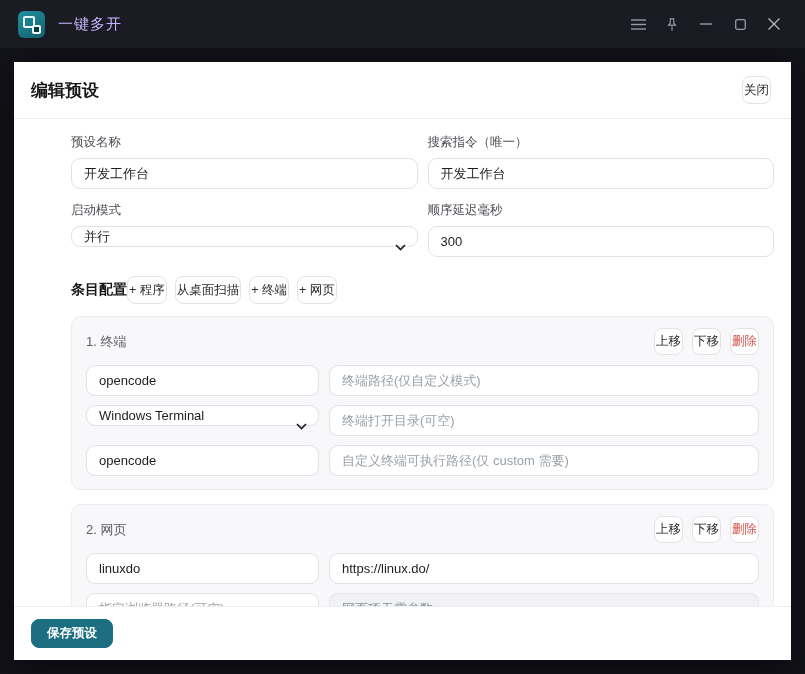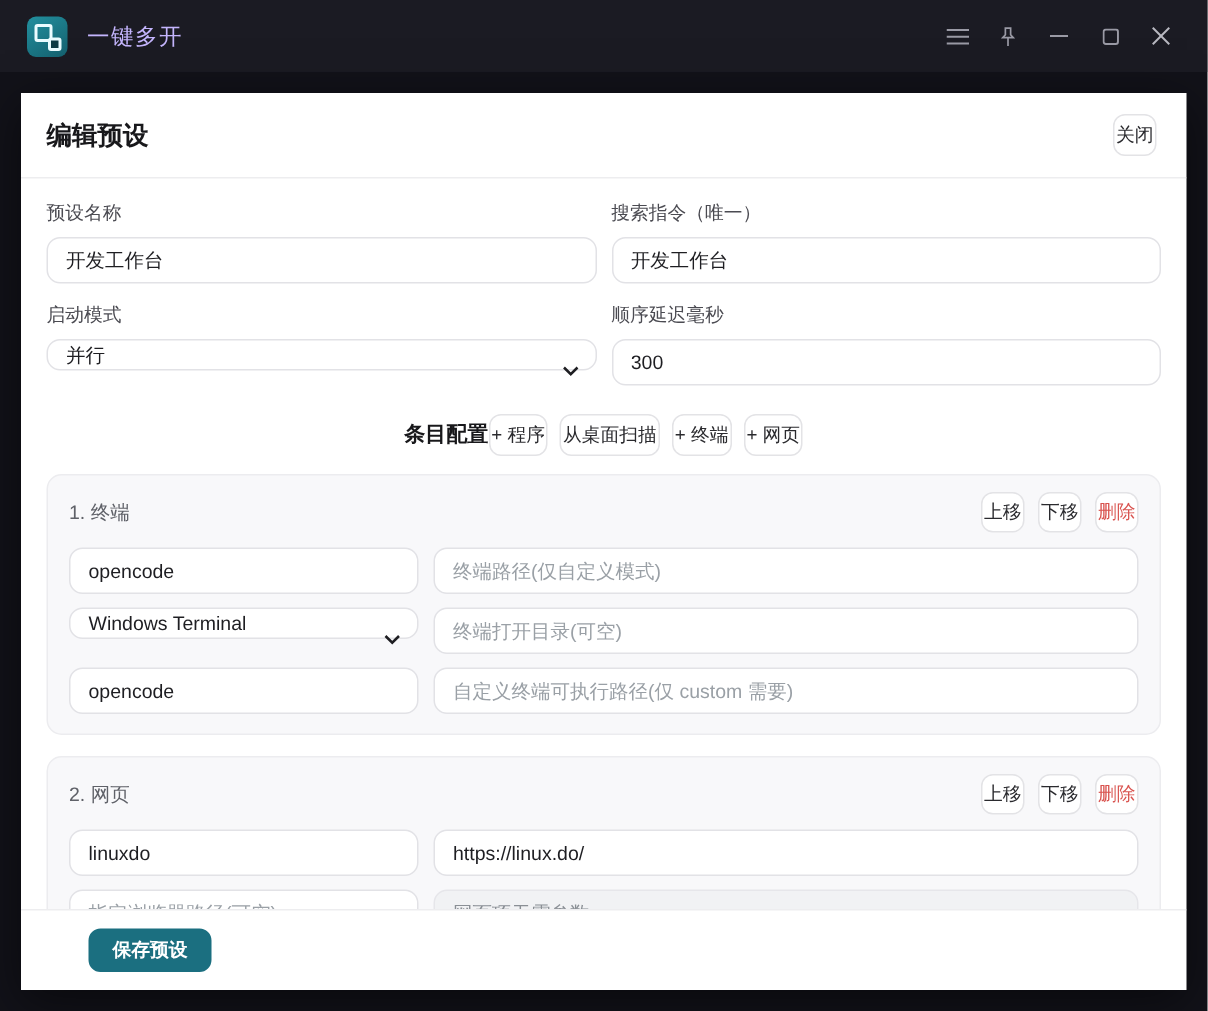--- a/index.html
+++ b/index.html
@@ -77,24 +77,23 @@
     white-space: nowrap;
   }
   .btn.danger { color: #d9534f; }
   .btn.primary {
     background: #1b6f80;
     border-color: #1b6f80;
     color: #fff;
     font-weight: bold;
     height: 29px;
     padding: 0 15px;
-    margin-left: 28px;
-  }
-
-  .modal-body { flex: 1; padding: 15px 17px 10px 17px; overflow: hidden; }
+  }
+
+  .modal-body { flex: 1; padding: 15px 17px 10px 17px; overflow: hidden; margin-left: 40px; }
 
   .form-grid {
     display: grid;
     grid-template-columns: 1fr 1fr;
     column-gap: 10px;
     row-gap: 13px;
   }
   .field label {
     display: block;
     font-size: 12.5px;
@@ -125,21 +124,21 @@
     display: flex; align-items: center;
     padding: 0 28px 0 12px;
     font-size: 13px;
     color: #1e1e22;
     cursor: pointer;
   }
   .selectbox .chev { position: absolute; right: 11px; top: 12px; }
 
   
   .entries-header {
-    display: flex; align-items: center; justify-content: center;
+    display: flex; align-items: center; justify-content: flex-start;
     margin: 19px 0 12px 0;
   }
   .entries-title { font-size: 14px; font-weight: bold; color: #18181b; }
   .entries-toolbar { display: flex; gap: 8px; }
 
   .item-card {
     background: #f8f8fa;
     border: 1px solid #ececef;
     border-radius: 10px;
     padding: 11px 14px 13px 14px;

